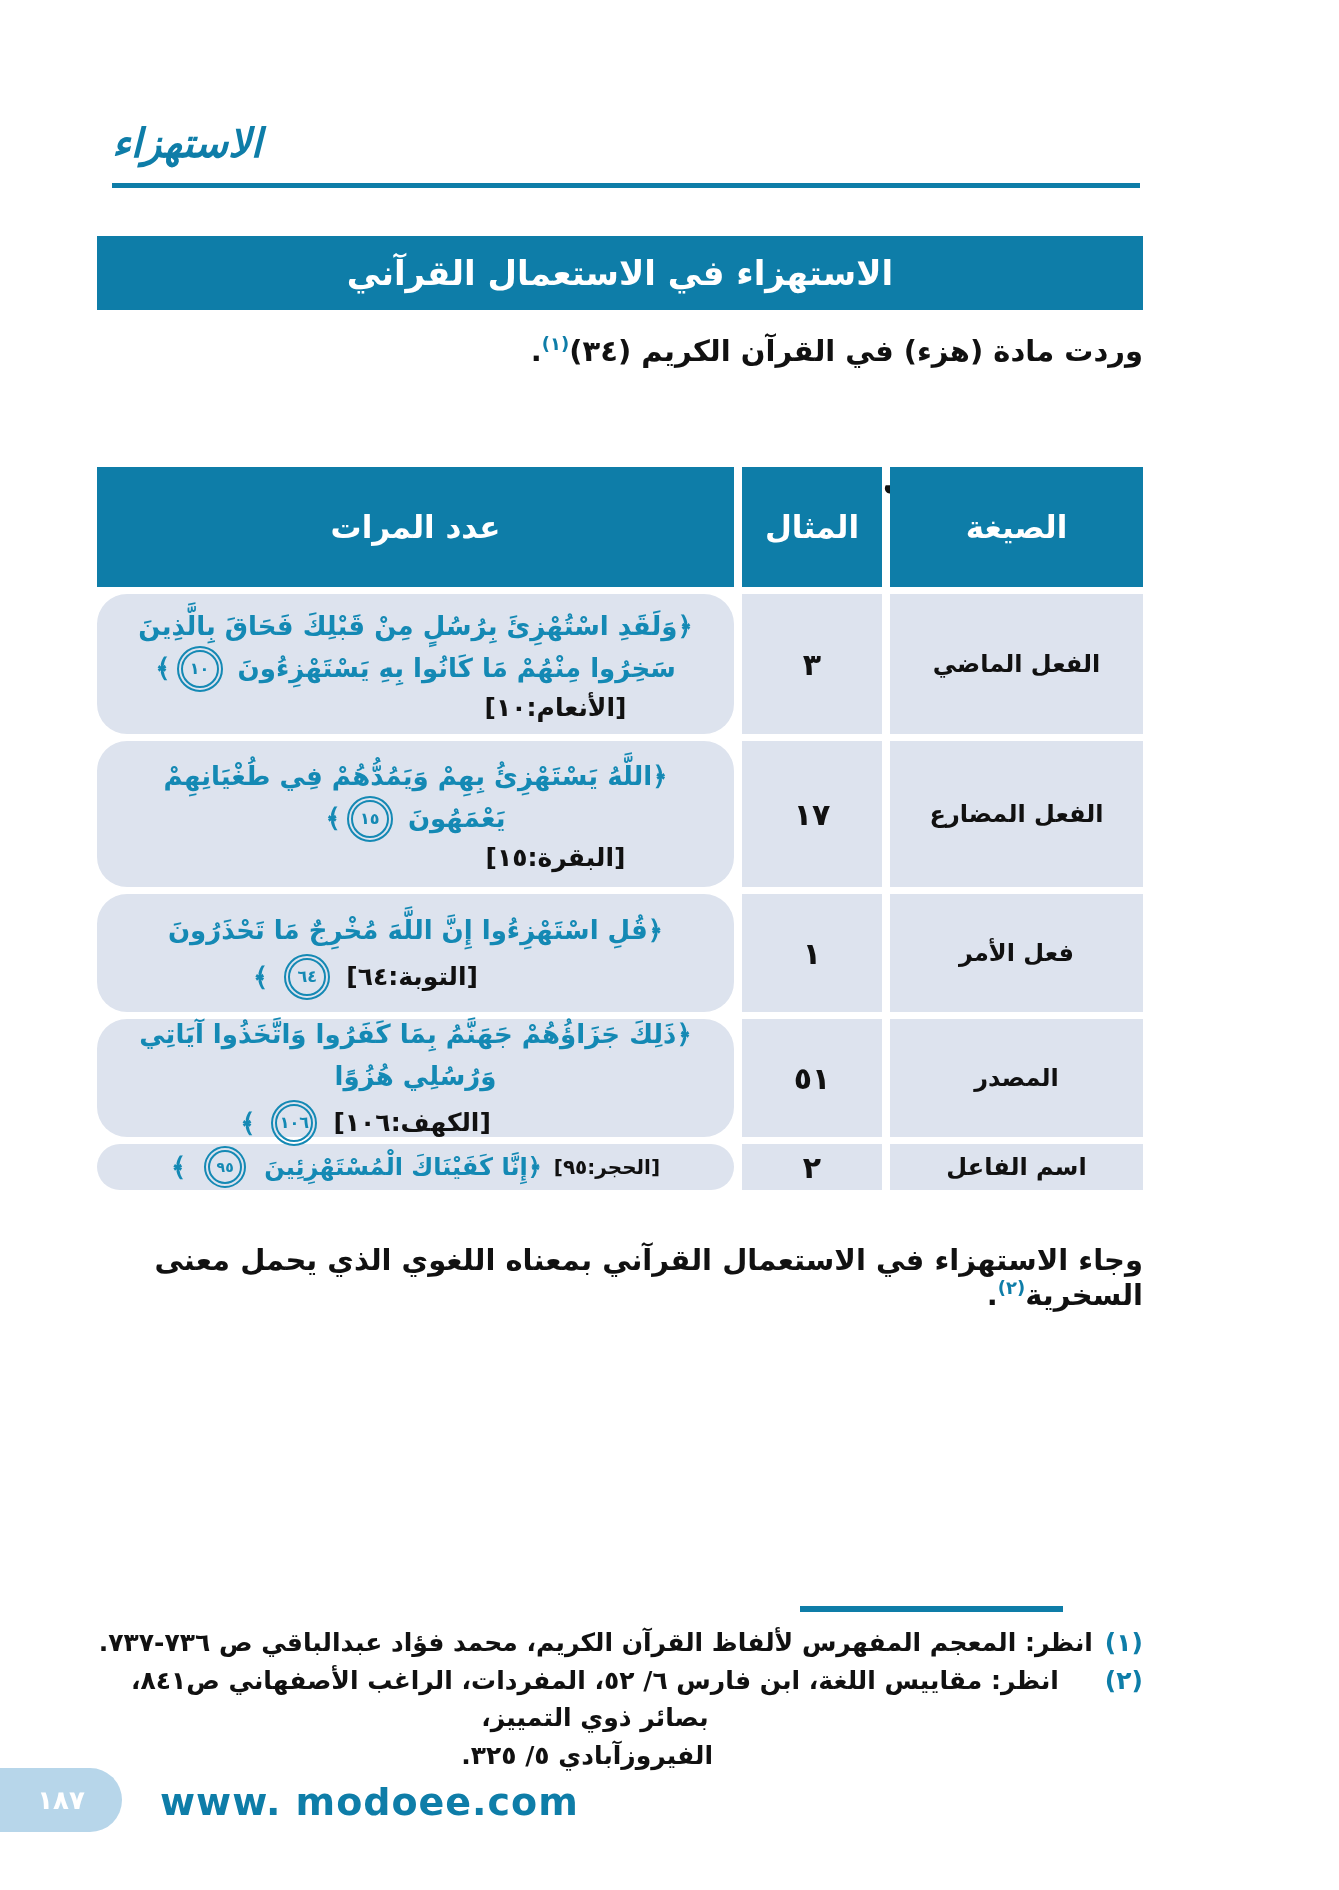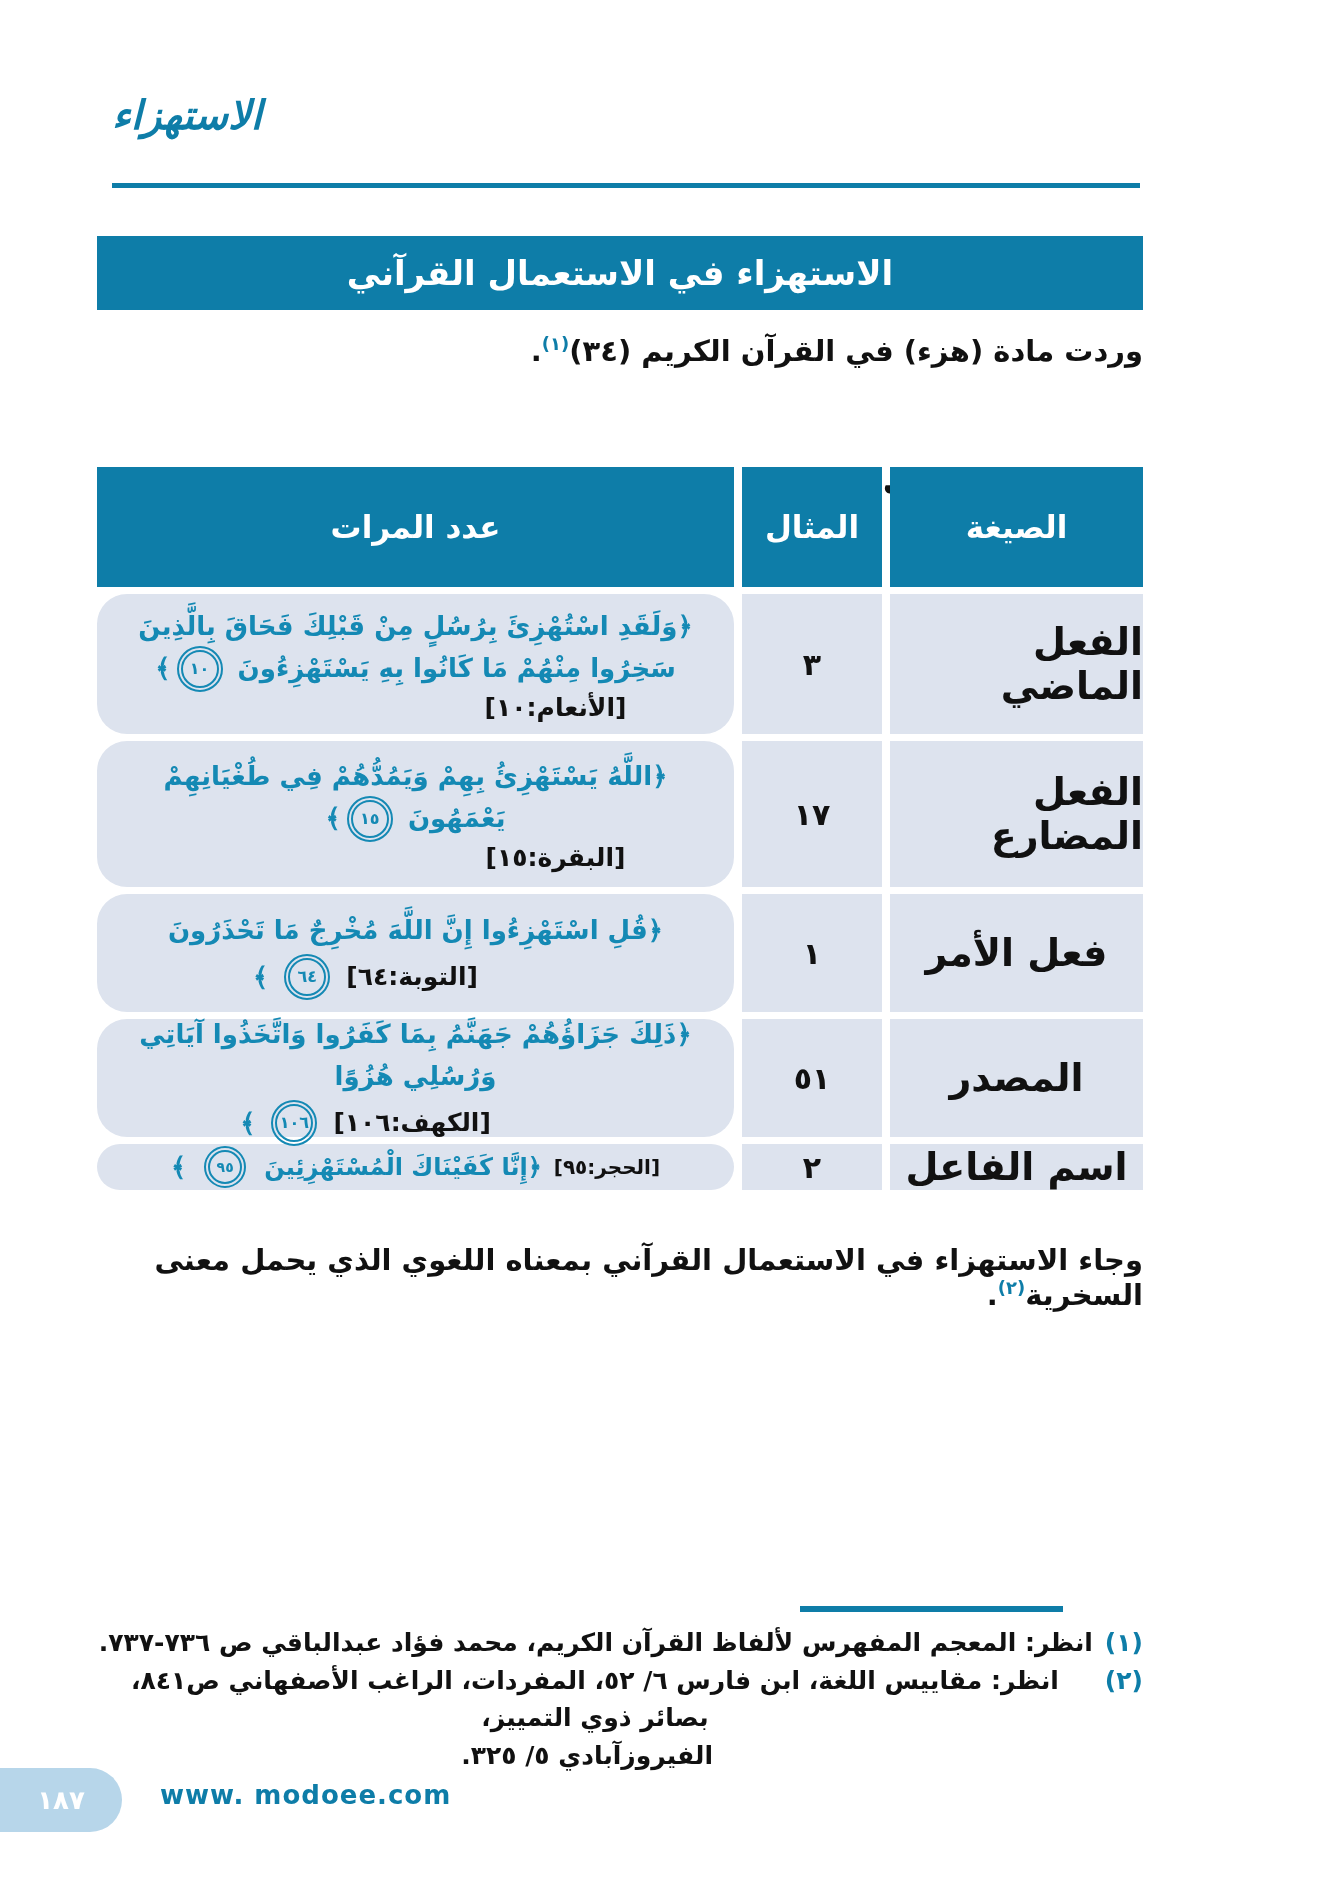--- a/index.html
+++ b/index.html
@@ -1,21 +1,21 @@
 <!DOCTYPE html>
 <html dir="rtl" lang="ar" style="--accent: #0e7da8; --verse: #1489b4; --row-bg: #dde3ee; --pill-bg: #b7d6ea;"><head>
 <meta charset="utf-8">
 <style>
   html, body { margin:0; padding:0; background:#ffffff; }
   .page {
     position:relative; width:1339px; height:1890px; background:#ffffff;
     font-family:"DejaVu Sans", sans-serif; direction:rtl; overflow:hidden; color:#111;
   }
   .running-title {
-    position:absolute; left:112px; top:92px; color:var(--accent);
+    position:absolute; left:112px; top:120px; color:var(--accent);
     font-size:40px; font-weight:bold; font-style:italic; direction:rtl;
   }
   .head-rule { position:absolute; left:112px; top:183px; width:1028px; height:5px; background:var(--accent); }
 
   .banner {
     position:absolute; left:97px; top:236px; width:1046px; height:74px;
     background:var(--accent); color:#fff; display:flex; align-items:center; justify-content:center;
     font-size:34px; font-weight:bold;
   }
 
@@ -31,21 +31,21 @@
     gap:7px 8px;
   }
   .qtable .th {
     background:var(--accent); color:#fff; display:flex; align-items:center; justify-content:center;
     font-weight:bold; font-size:31px; text-align:center; line-height:1.3;
   }
   .qtable .td {
     background:var(--row-bg); display:flex; flex-direction:column;
     align-items:center; justify-content:center;
   }
-  .td.form  { font-weight:bold; font-size:38px; }
+  .td.form  { font-weight:bold; font-size:24px; }
   .td.count { font-weight:bold; font-size:30px; }
   .td.example { padding:0 14px;border-radius:30px; }
 
   .verse-line {
     direction:rtl; text-align:center; color:var(--verse);
     font-weight:bold; font-size:26px; line-height:1.6; width:100%;
   }
   .medallion {
     display:inline-flex; align-items:center; justify-content:center;
     width:34px; height:34px; border:2px solid var(--verse); border-radius:50%;
@@ -75,21 +75,21 @@
   .fn-line2 { padding-right:430px; text-align:right; }
 
   .page-pill {
     position:absolute; left:0; top:1768px; width:122px; height:64px;
     background:var(--pill-bg); border-radius:0 36px 36px 0;
     color:#fff; display:flex; align-items:center; justify-content:center;
     font-size:26px; font-weight:bold;
   }
   .website {
     position:absolute; left:160px; top:1780px; color:var(--accent);
-    font-size:26px; font-weight:bold; direction:ltr; letter-spacing:1px;
+    font-size:38px; font-weight:bold; direction:ltr; letter-spacing:1px;
   }
 </style>
 </head>
 <body>
 
 <div class="page">
 
   <div class="running-title">الاستهزاء</div>
   <div class="head-rule"></div>
 

